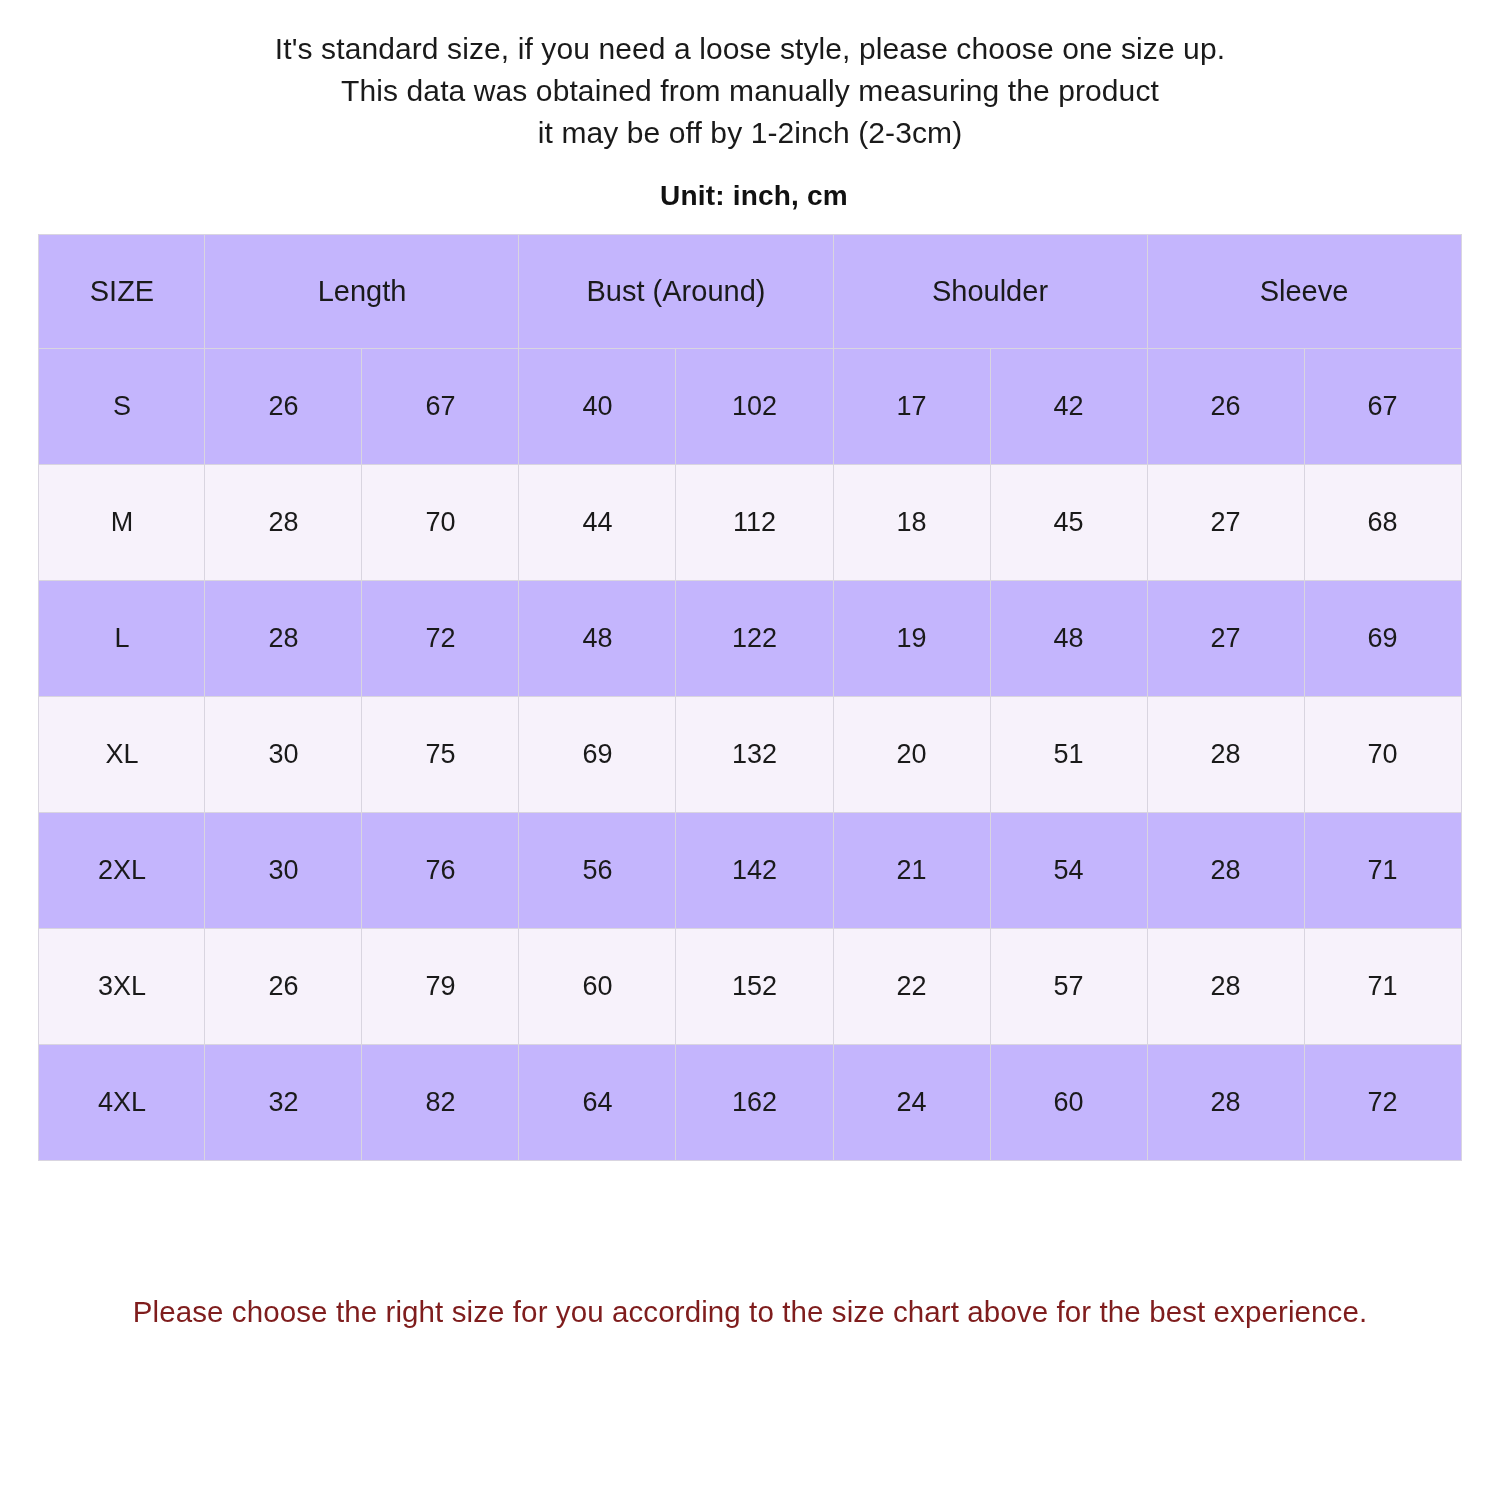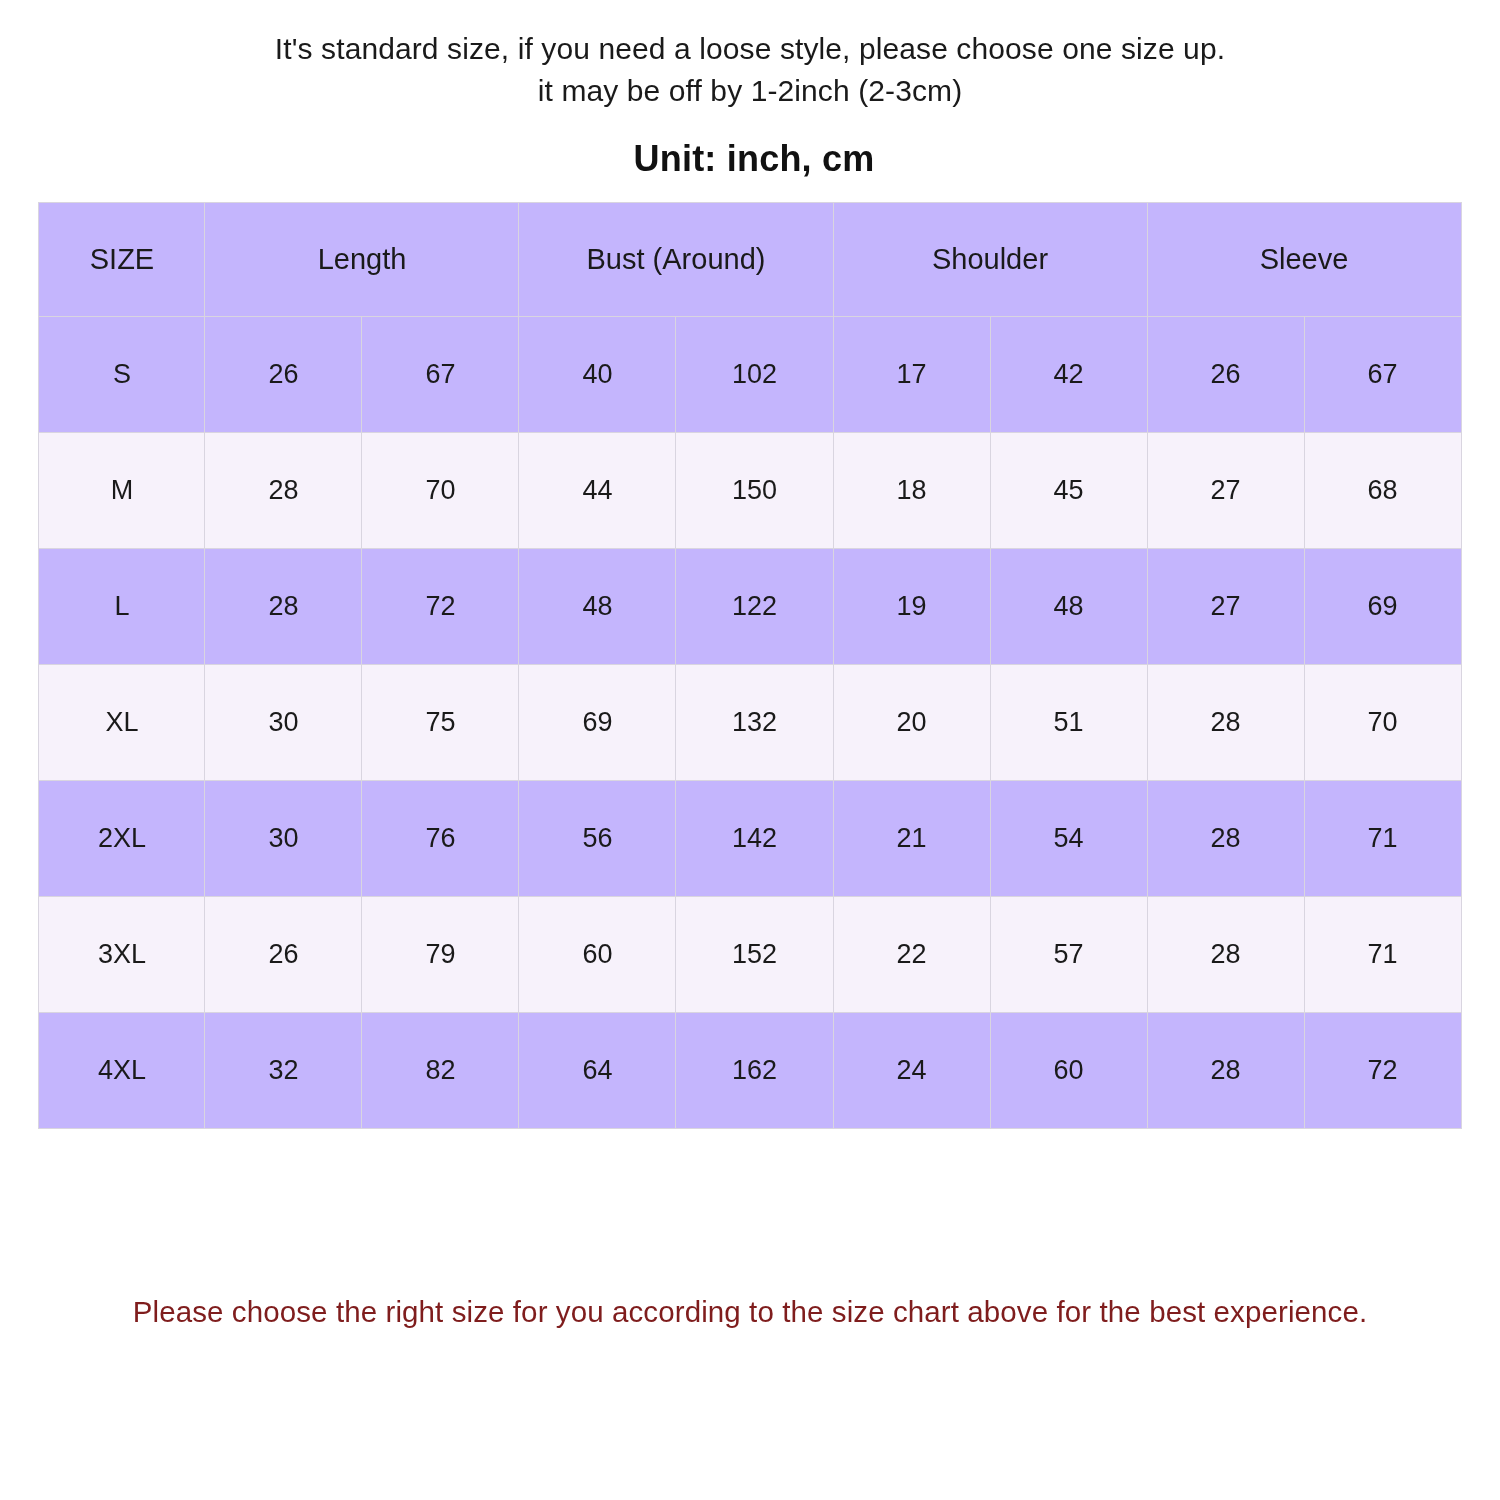--- a/index.html
+++ b/index.html
@@ -27,21 +27,21 @@
     line-height: 42px;
     color: #1a1a1a;
     padding-top: 28px;
     letter-spacing: 0.1px;
   }
   .intro .line {
     display: block;
   }
   .unit-title {
     text-align: center;
-    font-size: 36px;
+    font-size: 28px;
     font-weight: bold;
     color: #111111;
     margin-top: 26px;
     margin-bottom: 22px;
     letter-spacing: 0.2px;
     padding-left: 8px;
   }
   table.size-chart {
     border-collapse: collapse;
     table-layout: fixed;
@@ -81,20 +81,21 @@
     letter-spacing: 0.1px;
   }
 </style>
 </head>
 <body>
 
 <div class="page">
 
   <div class="intro">
     <span class="line">It's standard size, if you need a loose style, please choose one size up.</span>
+    <span class="line">This data was obtained from manually measuring the product</span>
     <span class="line">it may be off by 1-2inch (2-3cm)</span>
   </div>
 
   <div class="unit-title">Unit: inch, cm</div>
 
   <table class="size-chart">
     <colgroup>
       <col class="col-size">
       <col class="col-val">
         <col class="col-val">
@@ -124,21 +125,21 @@
         <td>42</td>
         <td>26</td>
         <td>67</td>
       </tr>
 
       <tr class="shade">
         <td>M</td>
         <td>28</td>
         <td>70</td>
         <td>44</td>
-        <td>150</td>
+        <td>112</td>
         <td>18</td>
         <td>45</td>
         <td>27</td>
         <td>68</td>
       </tr>
 
       <tr>
         <td>L</td>
         <td>28</td>
         <td>72</td>

